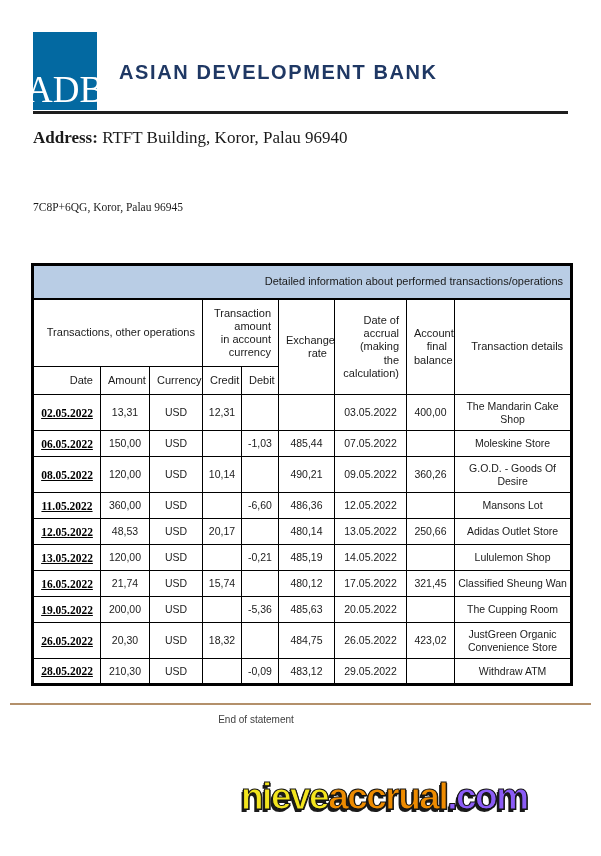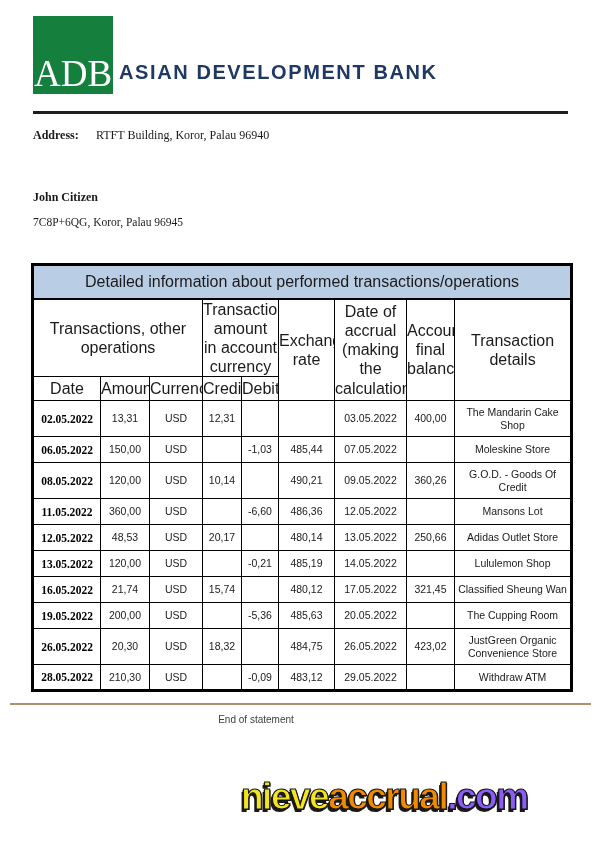--- a/index.html
+++ b/index.html
@@ -6,23 +6,23 @@
   html,body { width:601px; height:856px; }
   body {
     position:relative;
     background:#ffffff;
     font-family:"Liberation Sans", sans-serif;
     overflow:hidden;
   }
 
   
   .logo-square {
-    position:absolute; left:33px; top:16px;
-    width:80px; height:78px;
-    background:#15803d;
+    position:absolute; left:33px; top:32px;
+    width:64px; height:78px;
+    background:#0369a1;
   }
   .logo-text {
     position:absolute; left:50%; bottom:2px;
     transform:translateX(-50%);
     color:#ffffff;
     font-family:"Liberation Serif", serif;
     font-size:37px; line-height:1;
     white-space:nowrap;
   }
   .bank-name {
@@ -33,21 +33,21 @@
     letter-spacing:1.6px; white-space:nowrap;
   }
   .top-rule {
     position:absolute; left:33px; top:111px;
     width:535px; height:3px; background:#1e1e1e;
   }
 
   
   .address-row {
     position:absolute; left:33px; top:128px;
-    font-family:"Liberation Serif", serif; font-size:12px; color:#1a1a1a;
+    font-family:"Liberation Serif", serif; font-size:17px; color:#1a1a1a;
   }
   .address-row .lbl { font-weight:bold; display:inline-block; min-width:60px; }
   .customer-block {
     position:absolute; left:33px; top:190px;
     font-family:"Liberation Serif", serif; font-size:11.5px; color:#1a1a1a;
   }
   .customer-block .name { font-weight:bold; font-size:12px; }
   .customer-block .addr { margin-top:11px; }
 
   
@@ -64,39 +64,39 @@
   }
   .title-cell {
     background:#b9cde5;
     font-family:"Liberation Serif", serif;
     font-weight:bold; font-size:15px; color:#000;
     height:34px;
     border-bottom:2.5px solid #000 !important;
   }
   table.stmt th {
     font-family:"Liberation Sans", sans-serif;
-    font-weight:normal; font-size:16px; color:#1a1a1a;
-    line-height:1.2; padding:0;
+    font-weight:normal; font-size:11px; color:#1a1a1a;
+    line-height:1.2; padding:7px;text-align:right;
   }
   th.serif-bold {
     font-family:"Liberation Serif", serif;
     font-weight:bold; font-size:12px; color:#000;margin-left:16px;
   }
   th.pre { white-space:pre-line; }
   tr.hdr-a th { height:58px; }
   tr.hdr-b th { height:24px; }
   table.stmt tbody td {
     font-family:"Liberation Sans", sans-serif;
     font-size:10.5px; color:#1a1a1a;
     height:26px; line-height:1.25; padding:1px 2px;
   }
   table.stmt tbody tr.tall td { height:36px; }
   table.stmt tbody td.c-date {
     font-family:"Liberation Serif", serif;
-    font-weight:bold; font-size:11.5px; color:#000;
+    font-weight:bold; font-size:11.5px; color:#000;text-decoration:underline;
   }
 
   
   .footer-rule {
     position:absolute; left:10px; top:703px;
     width:581px; height:2px; background:#b3906b;
   }
   .end-statement {
     position:absolute; left:0; top:714px; width:512px;
     text-align:center;
@@ -122,21 +122,20 @@
 </div>
 <div class="bank-name">ASIAN DEVELOPMENT BANK</div>
 <div class="top-rule"></div>
 
 <div class="address-row">
   <span class="lbl">Address:</span>
   <span>RTFT Building, Koror, Palau 96940</span>
 </div>
 
 <div class="customer-block">
-  <div class="name">John Citizen</div>
   <div class="addr">7C8P+6QG, Koror, Palau 96945</div>
 </div>
 
 <table class="stmt">
   <colgroup>
     <col style="width:68px">
       <col style="width:49px">
       <col style="width:53px">
     <col style="width:39px">
       <col style="width:37px">
@@ -199,21 +198,21 @@
   </tr>
       <tr class="tall">
     <td class="c-date">08.05.2022</td>
     <td>120,00</td>
     <td>USD</td>
     <td>10,14</td>
     <td></td>
     <td>490,21</td>
     <td>09.05.2022</td>
     <td>360,26</td>
-    <td>G.O.D. - Goods Of Credit</td>
+    <td>G.O.D. - Goods Of Desire</td>
   </tr>
       <tr>
     <td class="c-date">11.05.2022</td>
     <td>360,00</td>
     <td>USD</td>
     <td></td>
     <td>-6,60</td>
     <td>486,36</td>
     <td>12.05.2022</td>
     <td></td>

